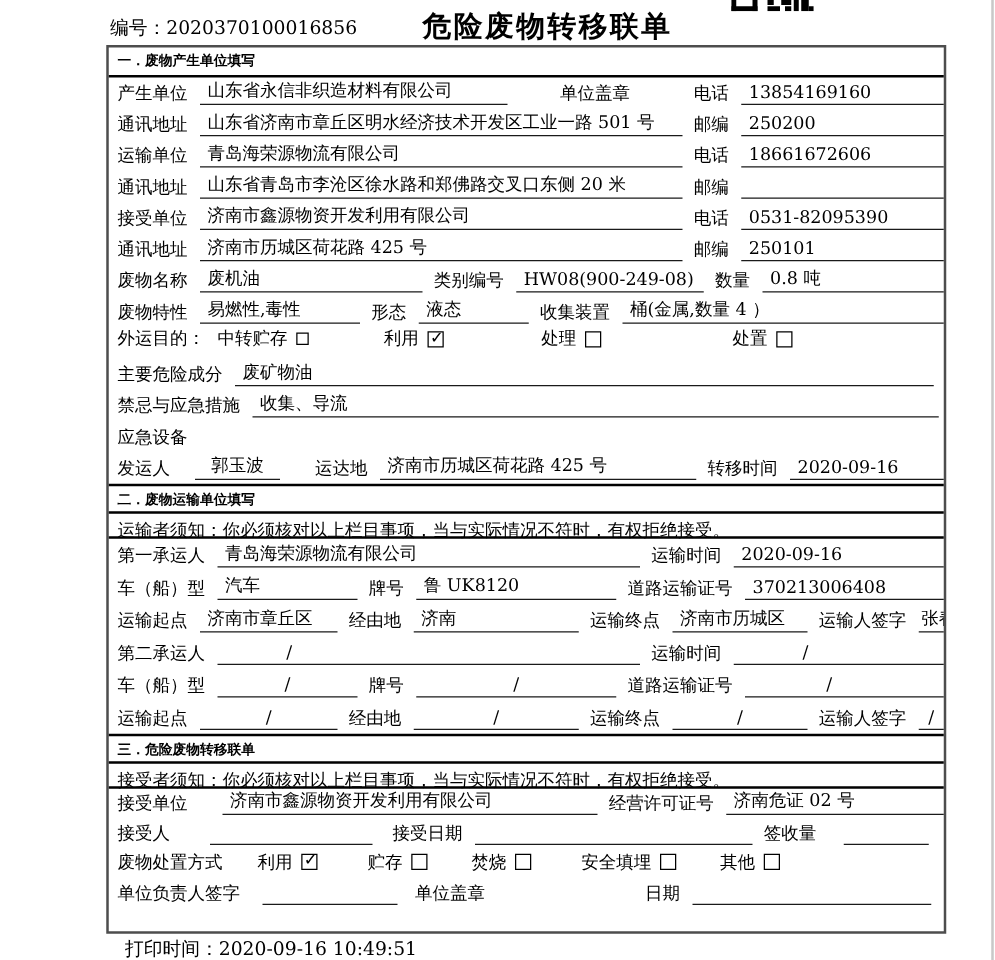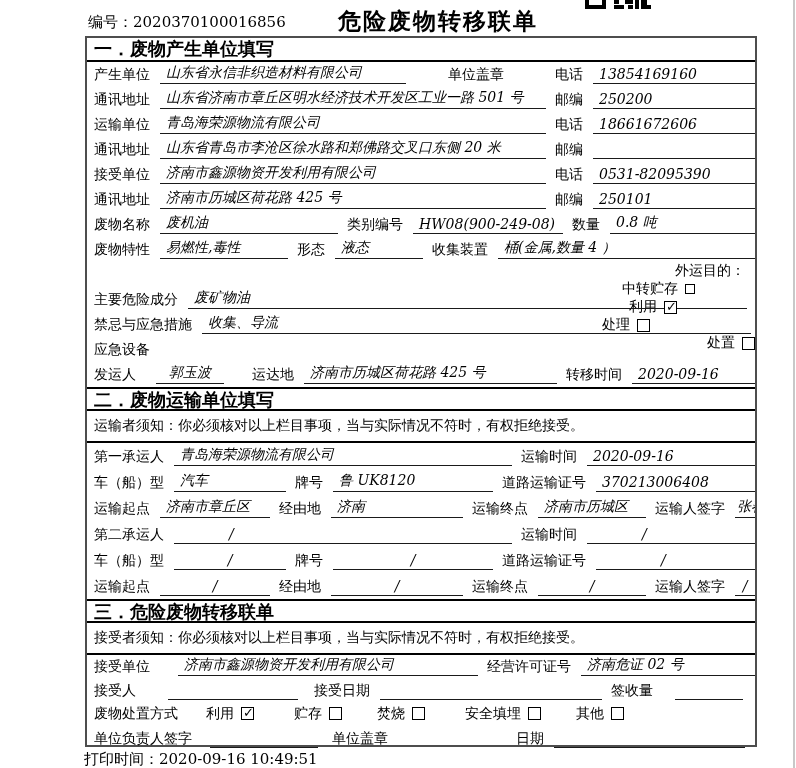--- a/index.html
+++ b/index.html
@@ -11,36 +11,36 @@
     font-size:14px;
   }
   .page-edge { position:absolute; top:0; right:1px; width:2px; height:768px; background:#c8c8c8; }
   .qr-frag { position:absolute; left:585px; top:0; }
   .serial { position:absolute; left:88px; top:13px; font-size:15px; white-space:nowrap; }
   .page-title {
     position:absolute; left:0; top:6px; width:100%; text-align:center;
     padding-left:80px; font-size:23px; font-weight:bold; letter-spacing:2px; white-space:nowrap;
   }
   .form { position:absolute; left:85px; top:36px; width:672px; height:711px; border:2px solid #4d4d4d; background:#fff; display:flex; flex-direction:column; }
-  .sec-title { flex:none; height:24px; line-height:20px; font-weight:bold; padding:1px 0 0 7px; border-bottom:2px solid #000; font-size:18px; white-space:nowrap; }
+  .sec-title { flex:none; height:24px; line-height:20px; font-weight:bold; padding:1px 0 0 7px; border-bottom:2px solid #000; font-size:11px; white-space:nowrap; }
   .sec-top { border-top:2px solid #000; }
-  .notice { flex:none; height:32px; line-height:24px; padding:2px 6px 0 7px; border-bottom:2px solid #000; white-space:nowrap; }
+  .notice { flex:none; height:20px; line-height:24px; padding:2px 6px 0 7px; border-bottom:2px solid #000; white-space:nowrap; }
   .row { flex:none; display:flex; align-items:flex-end; padding:0 0 3px 7px; white-space:nowrap; }
   .r25 { height:25px; } .r26 { height:26px; } .r24 { height:24px; }
   .lbl { flex:none; padding-right:10px; }
   .mid { margin-left:9px; }
-  .val { border-bottom:1px solid #1a1a1a; padding:0 2px 1px 6px; overflow:hidden; flex:none;font-style:italic; }
+  .val { border-bottom:1px solid #1a1a1a; padding:0 2px 1px 6px; overflow:hidden; flex:none; }
   .grow { flex:1 1 auto; }
   .ctr { text-align:center; padding-left:2px; }
   .seal { flex:none; width:140px; text-align:center; }
   .cb { display:flex; align-items:center; flex:none; }
   .box { width:13px; height:13px; border:1px solid #000; margin-left:7px; position:relative; flex:none; background:#fff; }
   .box.sm { width:10px; height:10px; margin-bottom:1px; }
   .box.checked::after { content:"\2713"; position:absolute; left:1px; top:-3px; font-size:13px; font-weight:bold; font-family:"DejaVu Sans",sans-serif; }
-  .print-line { position:absolute; left:84px; top:750px; font-size:15px; white-space:nowrap; }
+  .print-line { position:absolute; left:100px; top:750px; font-size:15px; white-space:nowrap; }
 </style>
 </head>
 <body>
 
 <div class="page-edge"></div>
 
 <svg class="qr-frag" width="66" height="9" viewBox="0 0 66 9" xmlns="http://www.w3.org/2000/svg">
   <rect x="0" y="0" width="4" height="9" fill="#000"></rect>
   <rect x="17" y="0" width="4" height="9" fill="#000"></rect>
   <rect x="0" y="5" width="21" height="4" fill="#000"></rect>
@@ -116,21 +116,21 @@
 
   <div class="row r25">
     <span class="lbl">废物特性</span>
     <span class="val" style="width:128px">易燃性,毒性</span>
     <span class="lbl mid">形态</span>
     <span class="val" style="width:88px">液态</span>
     <span class="lbl mid">收集装置</span>
     <span class="val grow">桶(金属,数量  4 ）</span>
   </div>
 
-  <div class="row r25" style="align-items:flex-end;flex-direction:column;">
+  <div class="row r25" style="align-items:flex-start;">
     <span class="lbl">外运目的：</span>
     <span class="cb" style="margin-right:60px">
       <span>中转贮存</span>
       <span class="box sm"></span>
     </span>
     <span class="cb" style="margin-right:78px">
       <span>利用</span>
       <span class="box checked"></span>
     </span>
     <span class="cb" style="margin-right:105px">

